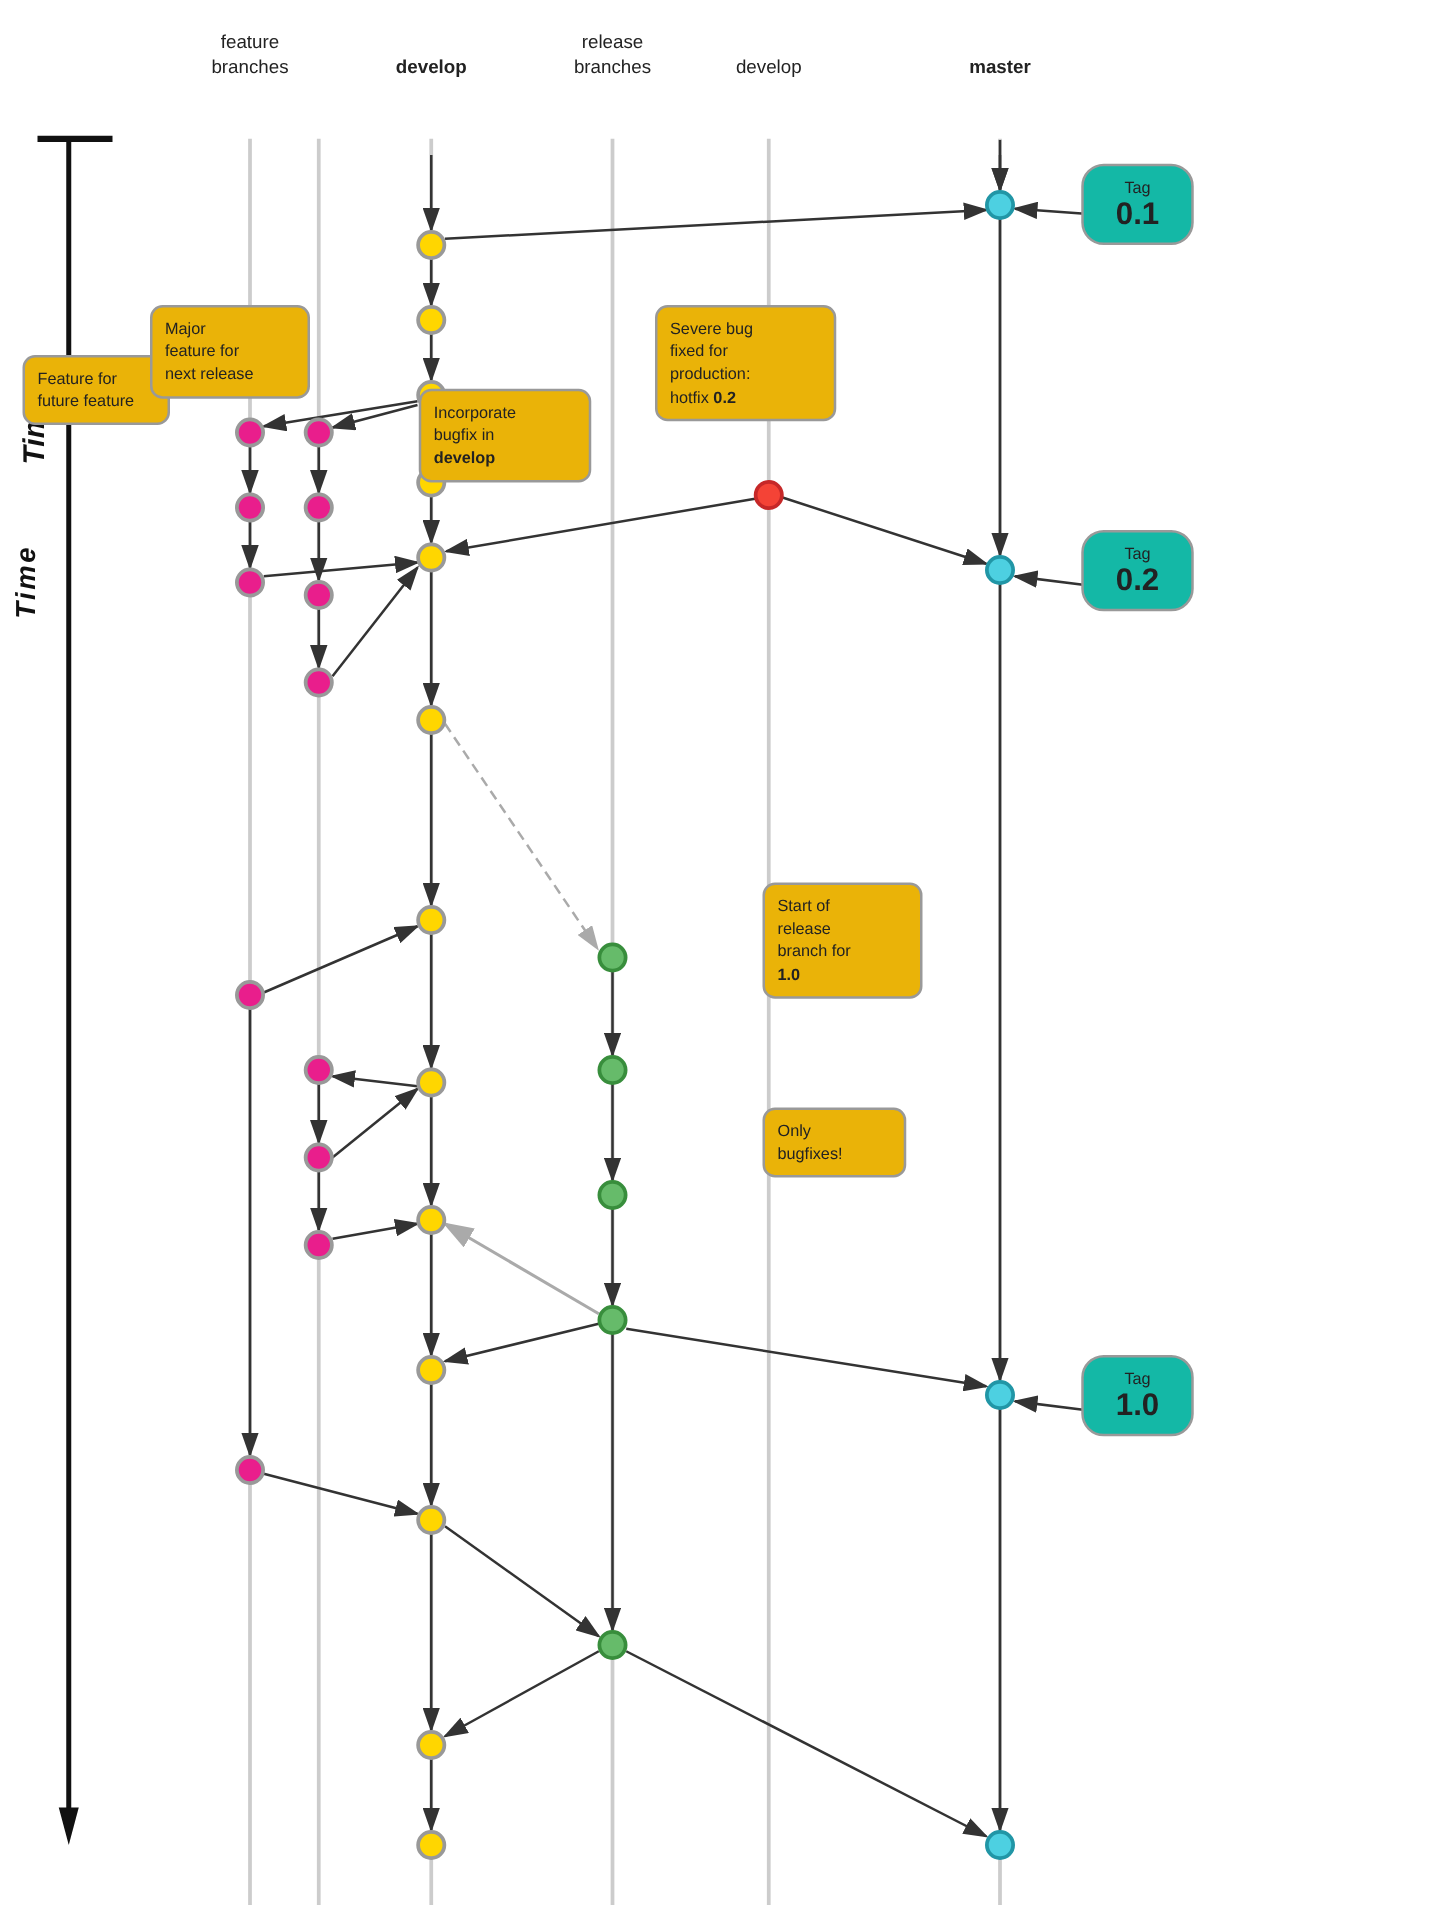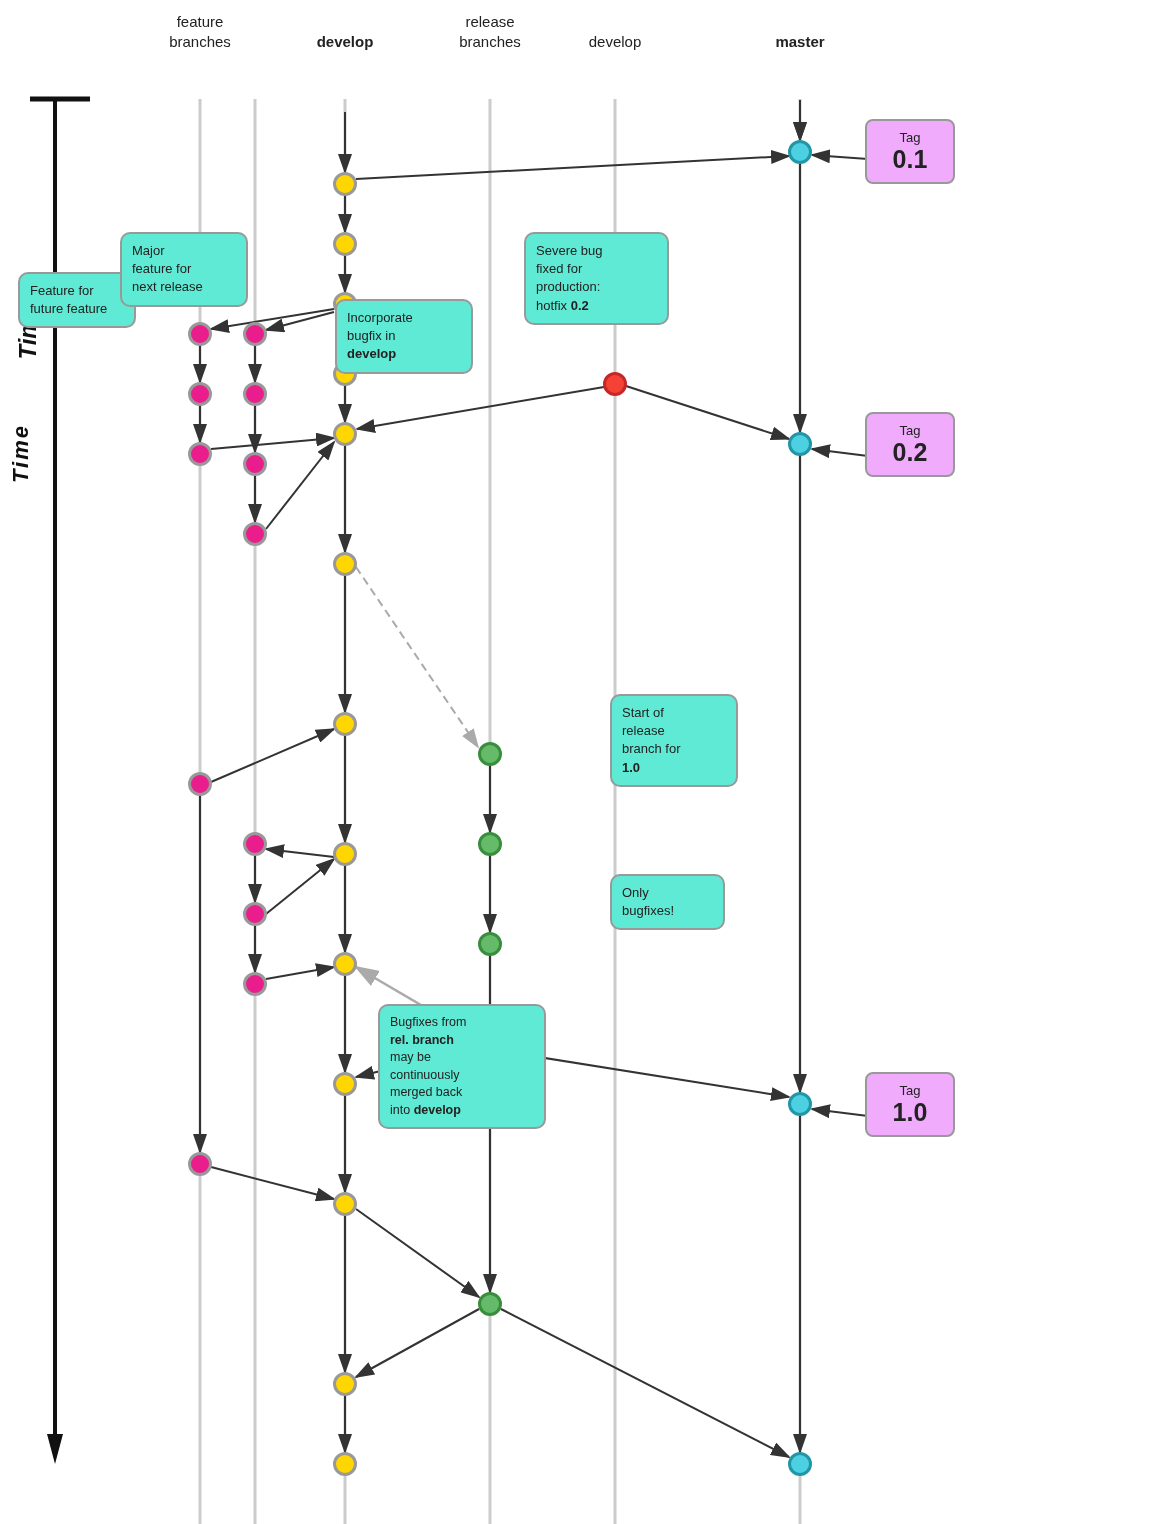--- a/index.html
+++ b/index.html
@@ -7,21 +7,21 @@
       width: 1150px;
       height: 1524px;
       background: #fff;
       font-family: Arial, sans-serif;
       position: relative;
       overflow: hidden;
     }
 
     .diagram-container {
       position: absolute;
-      top: 4px; left: 0;
+      top: 16px; left: 0;
       width: 1150px;
       height: 1172px;
     }
 
     
     .col-header {
       position: absolute;
       top: 0;
       text-align: center;
       font-size: 15px;
@@ -55,35 +55,35 @@
     .node {
       position: absolute;
       border-radius: 50%;
       border: 3px solid #555;
       transform: translate(-50%, -50%);
     }
 
     
     .bubble {
       position: absolute;
-      background: #5eead4;
+      background: #eab308;
       border: 2px solid #999;
       border-radius: 10px;
       padding: 8px 10px;
       font-size: 13px;
       line-height: 1.4;
       color: #222;
     }
 
     
     .tag-box {
       position: absolute;
-      background: #f0abfc;
+      background: #14b8a6;
       border: 2px solid #999;
-      border-radius: 8px;
+      border-radius: 18px;
       padding: 8px 14px;
       text-align: center;
       font-size: 14px;
       color: #222;
     }
     .tag-box .tag-val {
       font-weight: bold;
       font-size: 25px;
       display: block;
     }
@@ -286,23 +286,20 @@
 
 
   <div class="bubble" style="left:610px; top:690px; width:128px;">
     <span>Start of<br>release<br>branch for<br><strong>1.0</strong></span>
   </div>
 
   <div class="bubble" style="left:610px; top:870px; width:115px;">
     <span>Only<br>bugfixes!</span>
   </div>
 
-  <div class="bubble" style="left:378px; top:1000px; width:168px; font-size:12.5px;">
-    <span>Bugfixes from<br><strong>rel. branch</strong><br>may be<br>continuously<br>merged back<br>into <strong>develop</strong></span>
-  </div>
 
   <div class="tag-box" style="left:865px; top:115px; width:90px;">
     <span style="font-size:13px;">Tag</span>
     <span class="tag-val">0.1</span>
   </div>
 
   <div class="tag-box" style="left:865px; top:408px; width:90px;">
     <span style="font-size:13px;">Tag</span>
     <span class="tag-val">0.2</span>
   </div>

